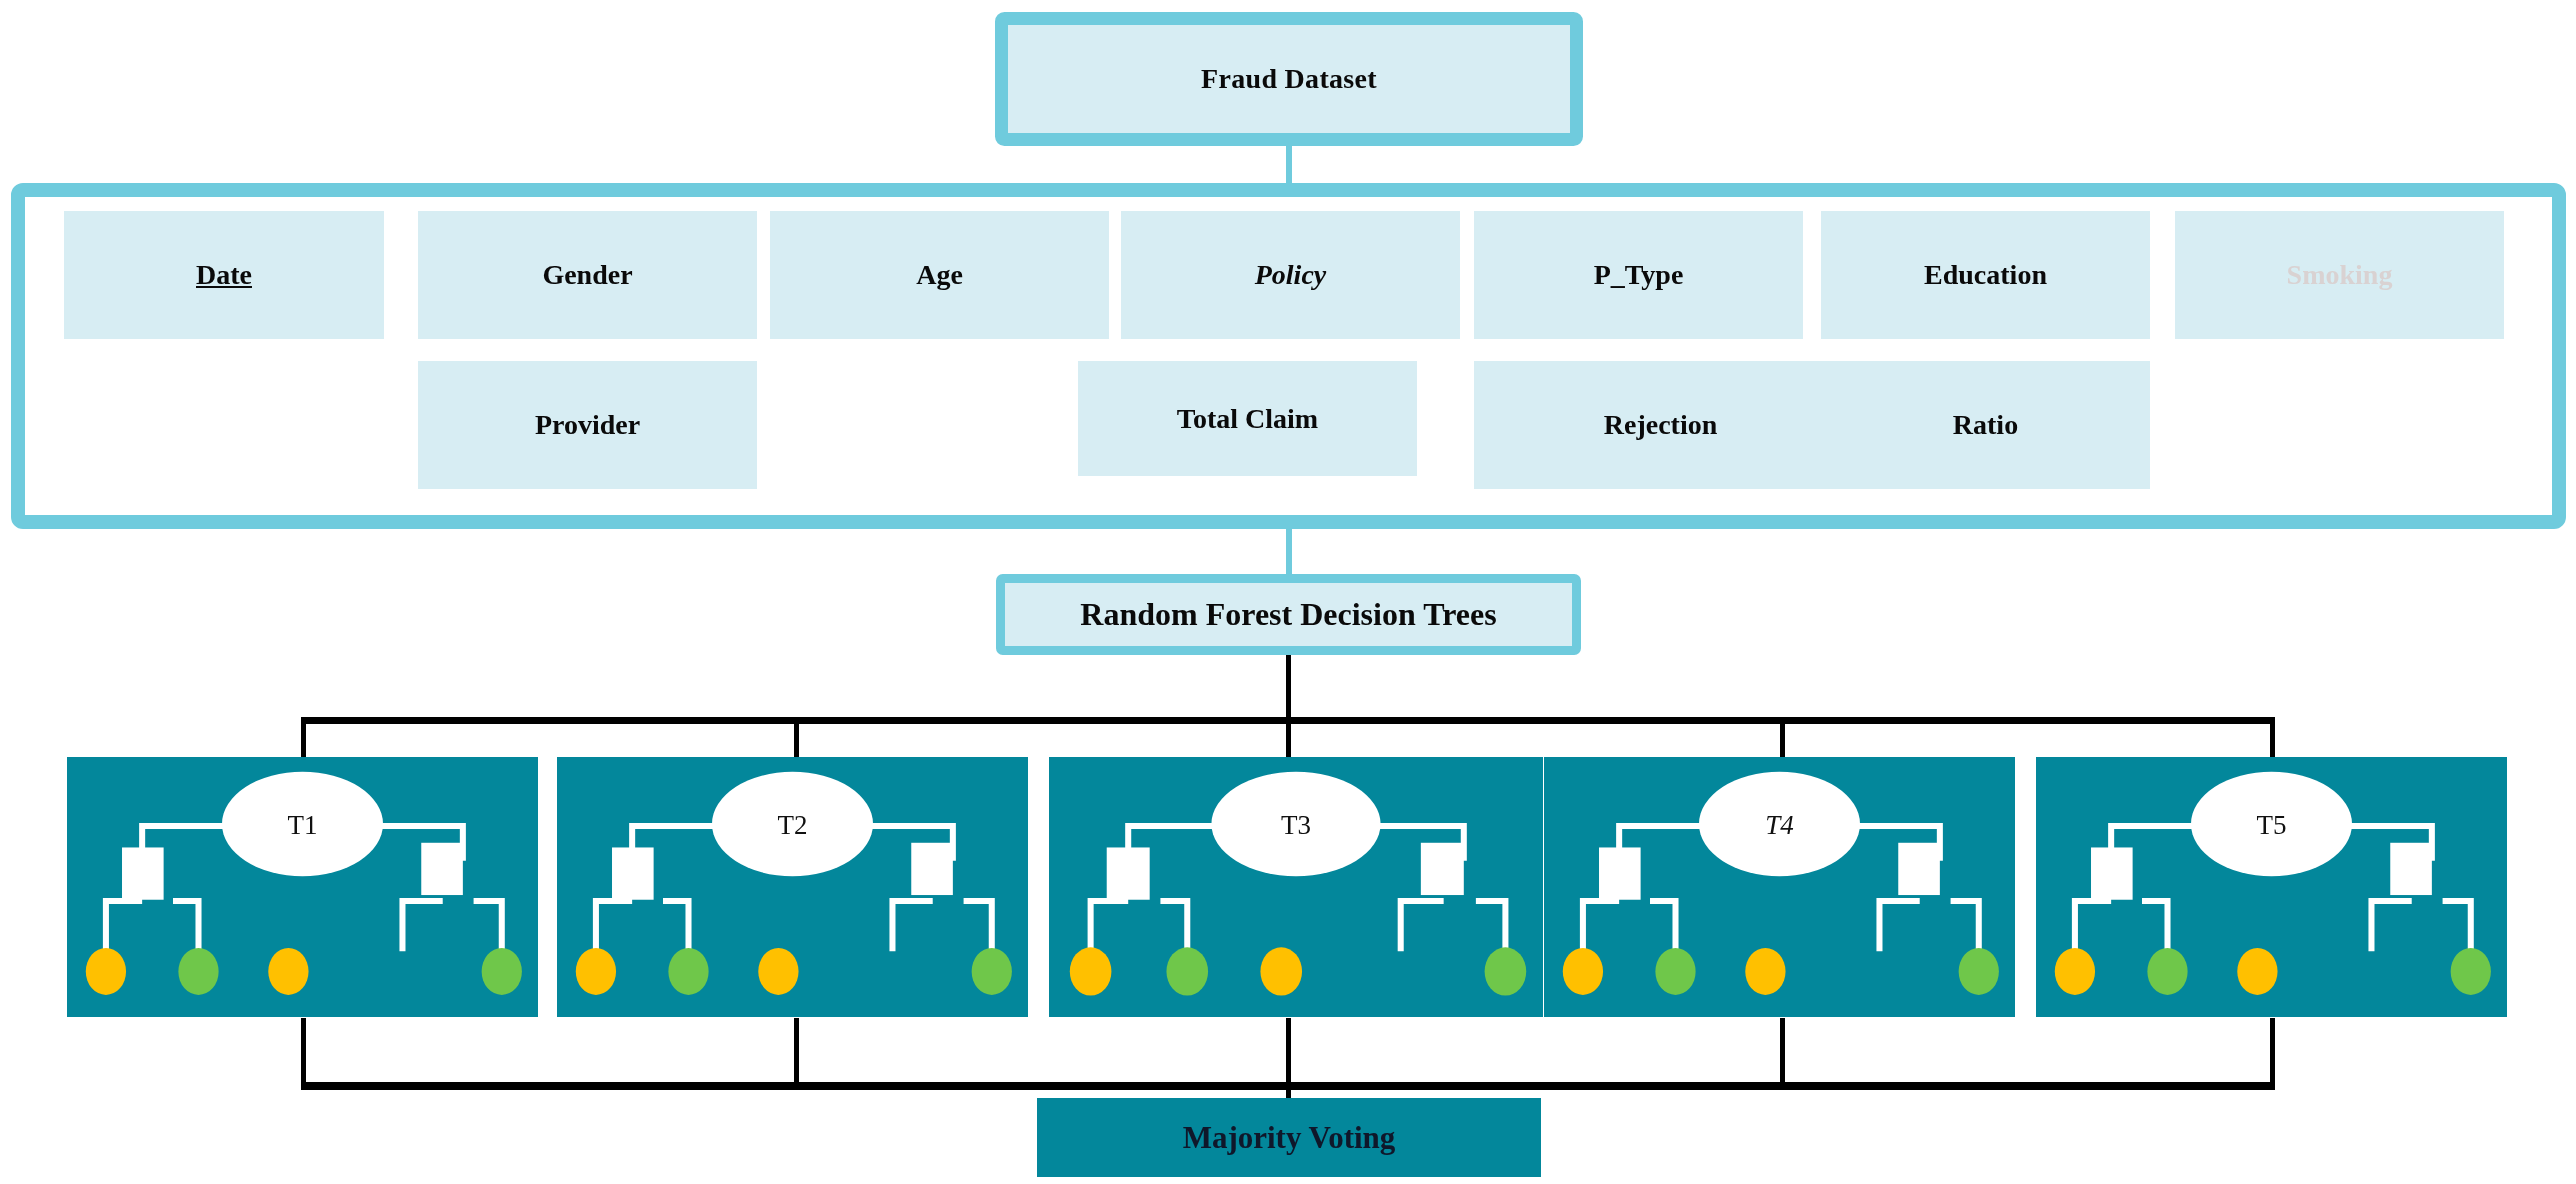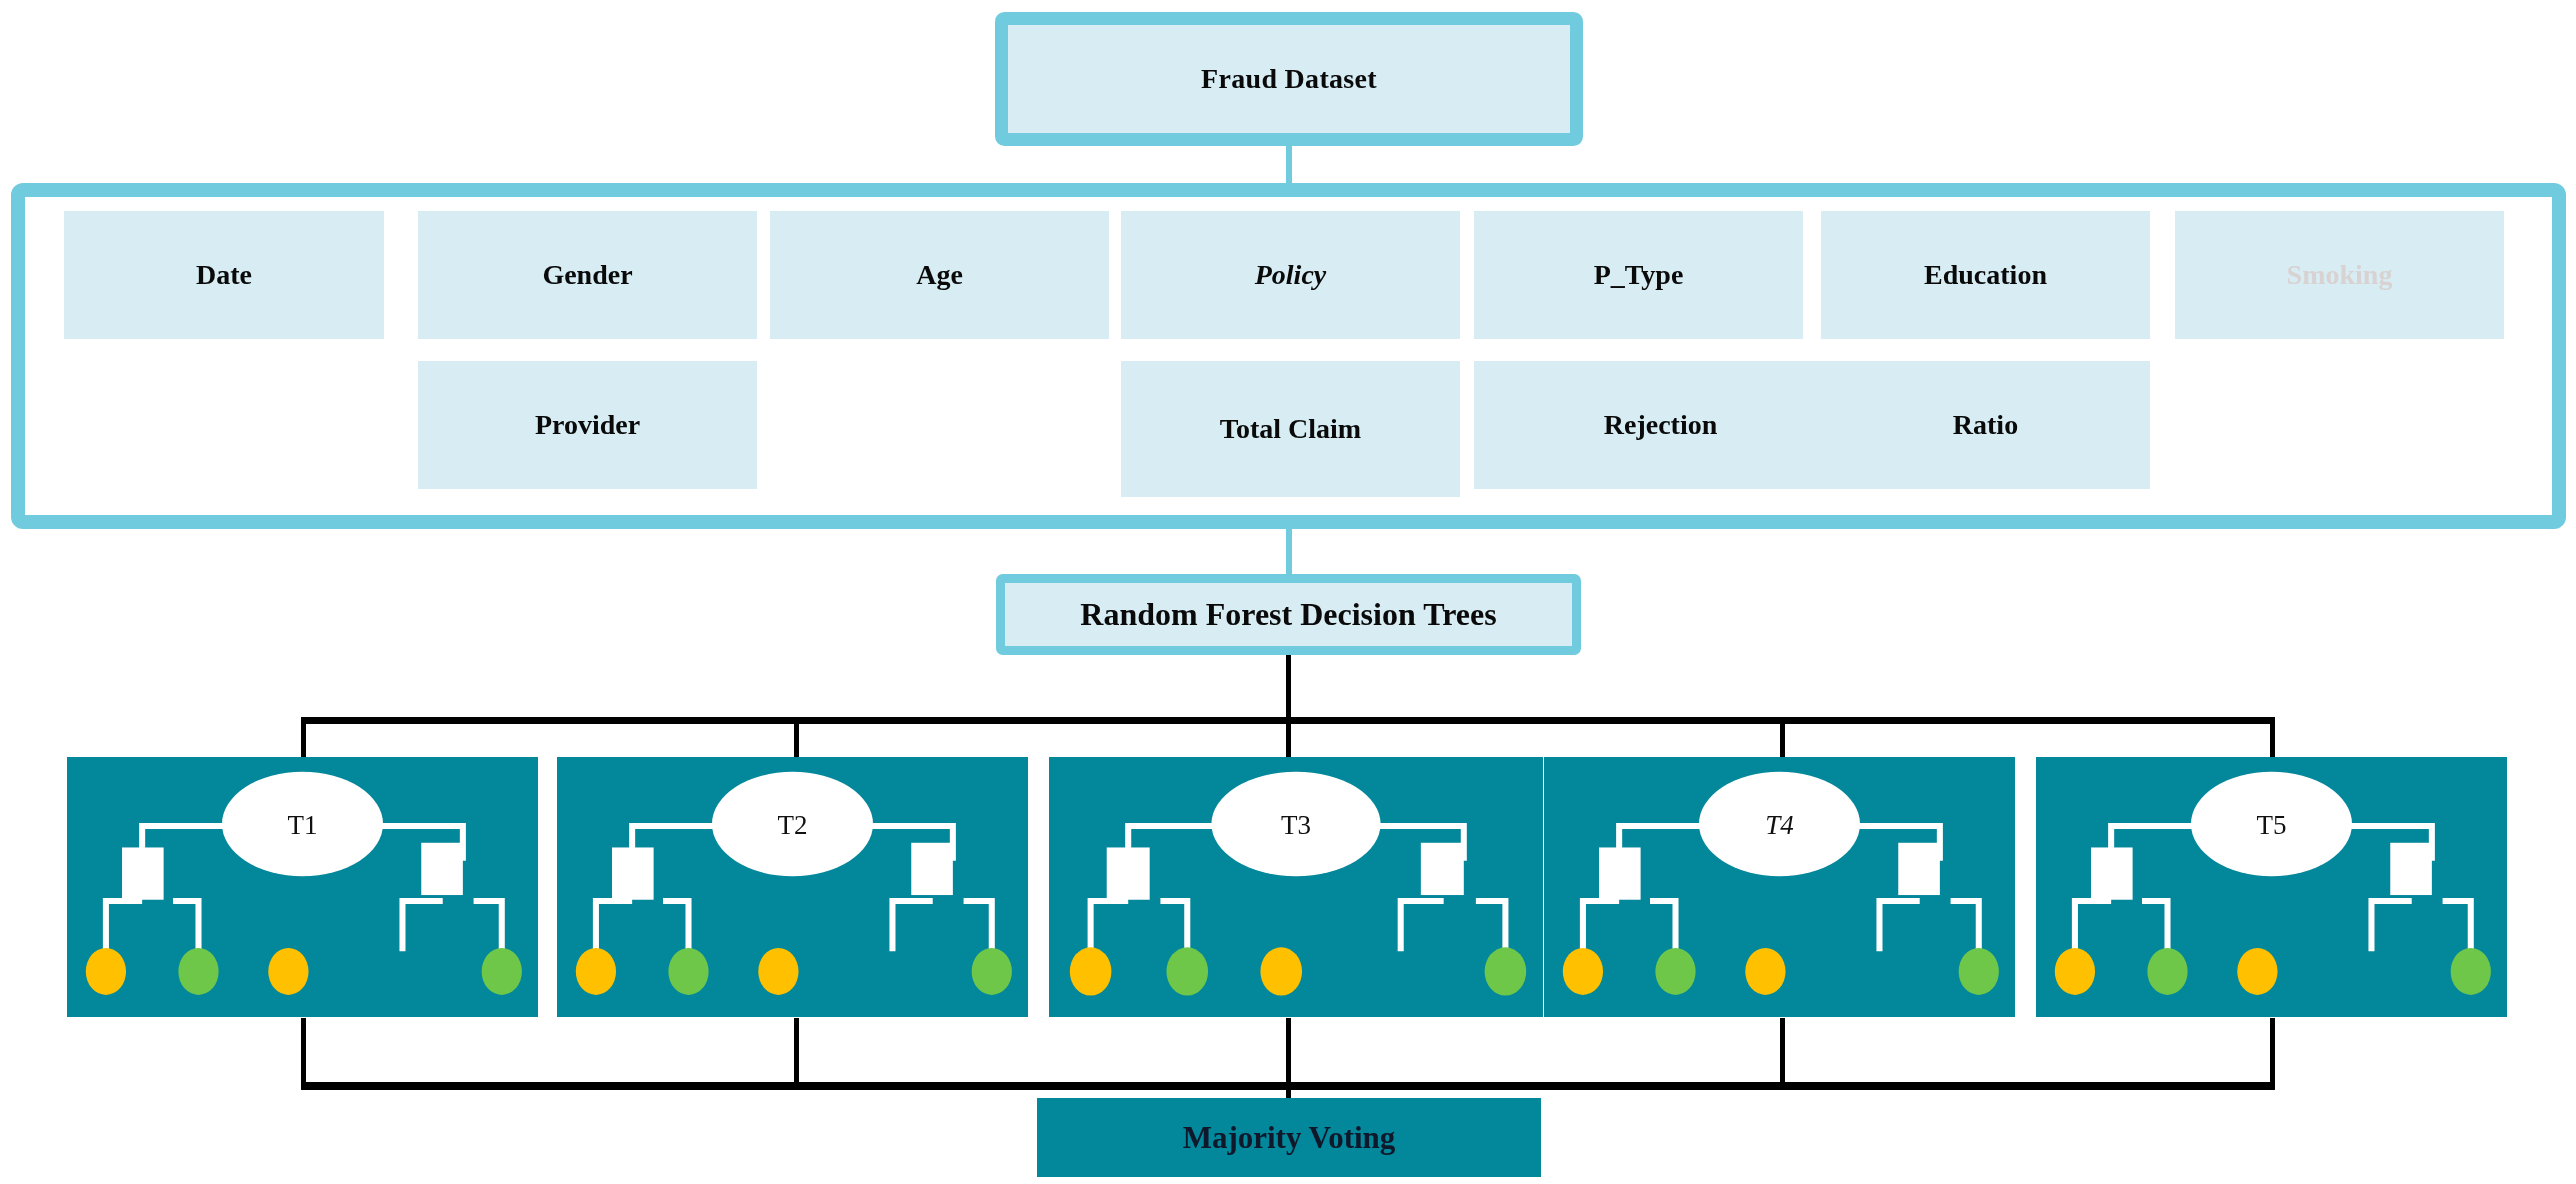--- a/index.html
+++ b/index.html
@@ -89,21 +89,21 @@
 <div class="stage">
 
   <div class="abs" id="dataset-box">
     <span class="lbl">Fraud Dataset</span>
   </div>
 
   <div class="abs" id="conn-dataset"></div>
 
   <div class="abs" id="features-panel"></div>
 
-  <div class="fcell" style="left:64px;top:211px;width:320px;height:128px;">
+  <div class="fcell" style="left:64px;top:211px;width:320px;height:128px;text-decoration:underline;">
     <span>Date</span>
   </div>
   <div class="fcell" style="left:418px;top:211px;width:339px;height:128px;">
     <span>Gender</span>
   </div>
   <div class="fcell" style="left:770px;top:211px;width:339px;height:128px;">
     <span>Age</span>
   </div>
   <div class="fcell" style="left:1121px;top:211px;width:339px;height:128px;font-style:italic;">
     <span>Policy</span>
@@ -114,21 +114,21 @@
   <div class="fcell" style="left:1821px;top:211px;width:329px;height:128px;">
     <span>Education</span>
   </div>
   <div class="fcell faded" style="left:2175px;top:211px;width:329px;height:128px;">
     <span>Smoking</span>
   </div>
 
   <div class="fcell" style="left:418px;top:361px;width:339px;height:128px;">
     <span>Provider</span>
   </div>
-  <div class="fcell" style="left:1121px;top:361px;width:339px;height:136px;">
+  <div class="fcell" style="left:1078px;top:361px;width:339px;height:115px;">
     <span>Total Claim</span>
   </div>
   <div class="fcell" style="left:1474px;top:361px;width:373px;height:128px;">
     <span>Rejection</span>
   </div>
   <div class="fcell" style="left:1821px;top:361px;width:329px;height:128px;">
     <span>Ratio</span>
   </div>
 
   <div class="abs" id="conn-features"></div>

